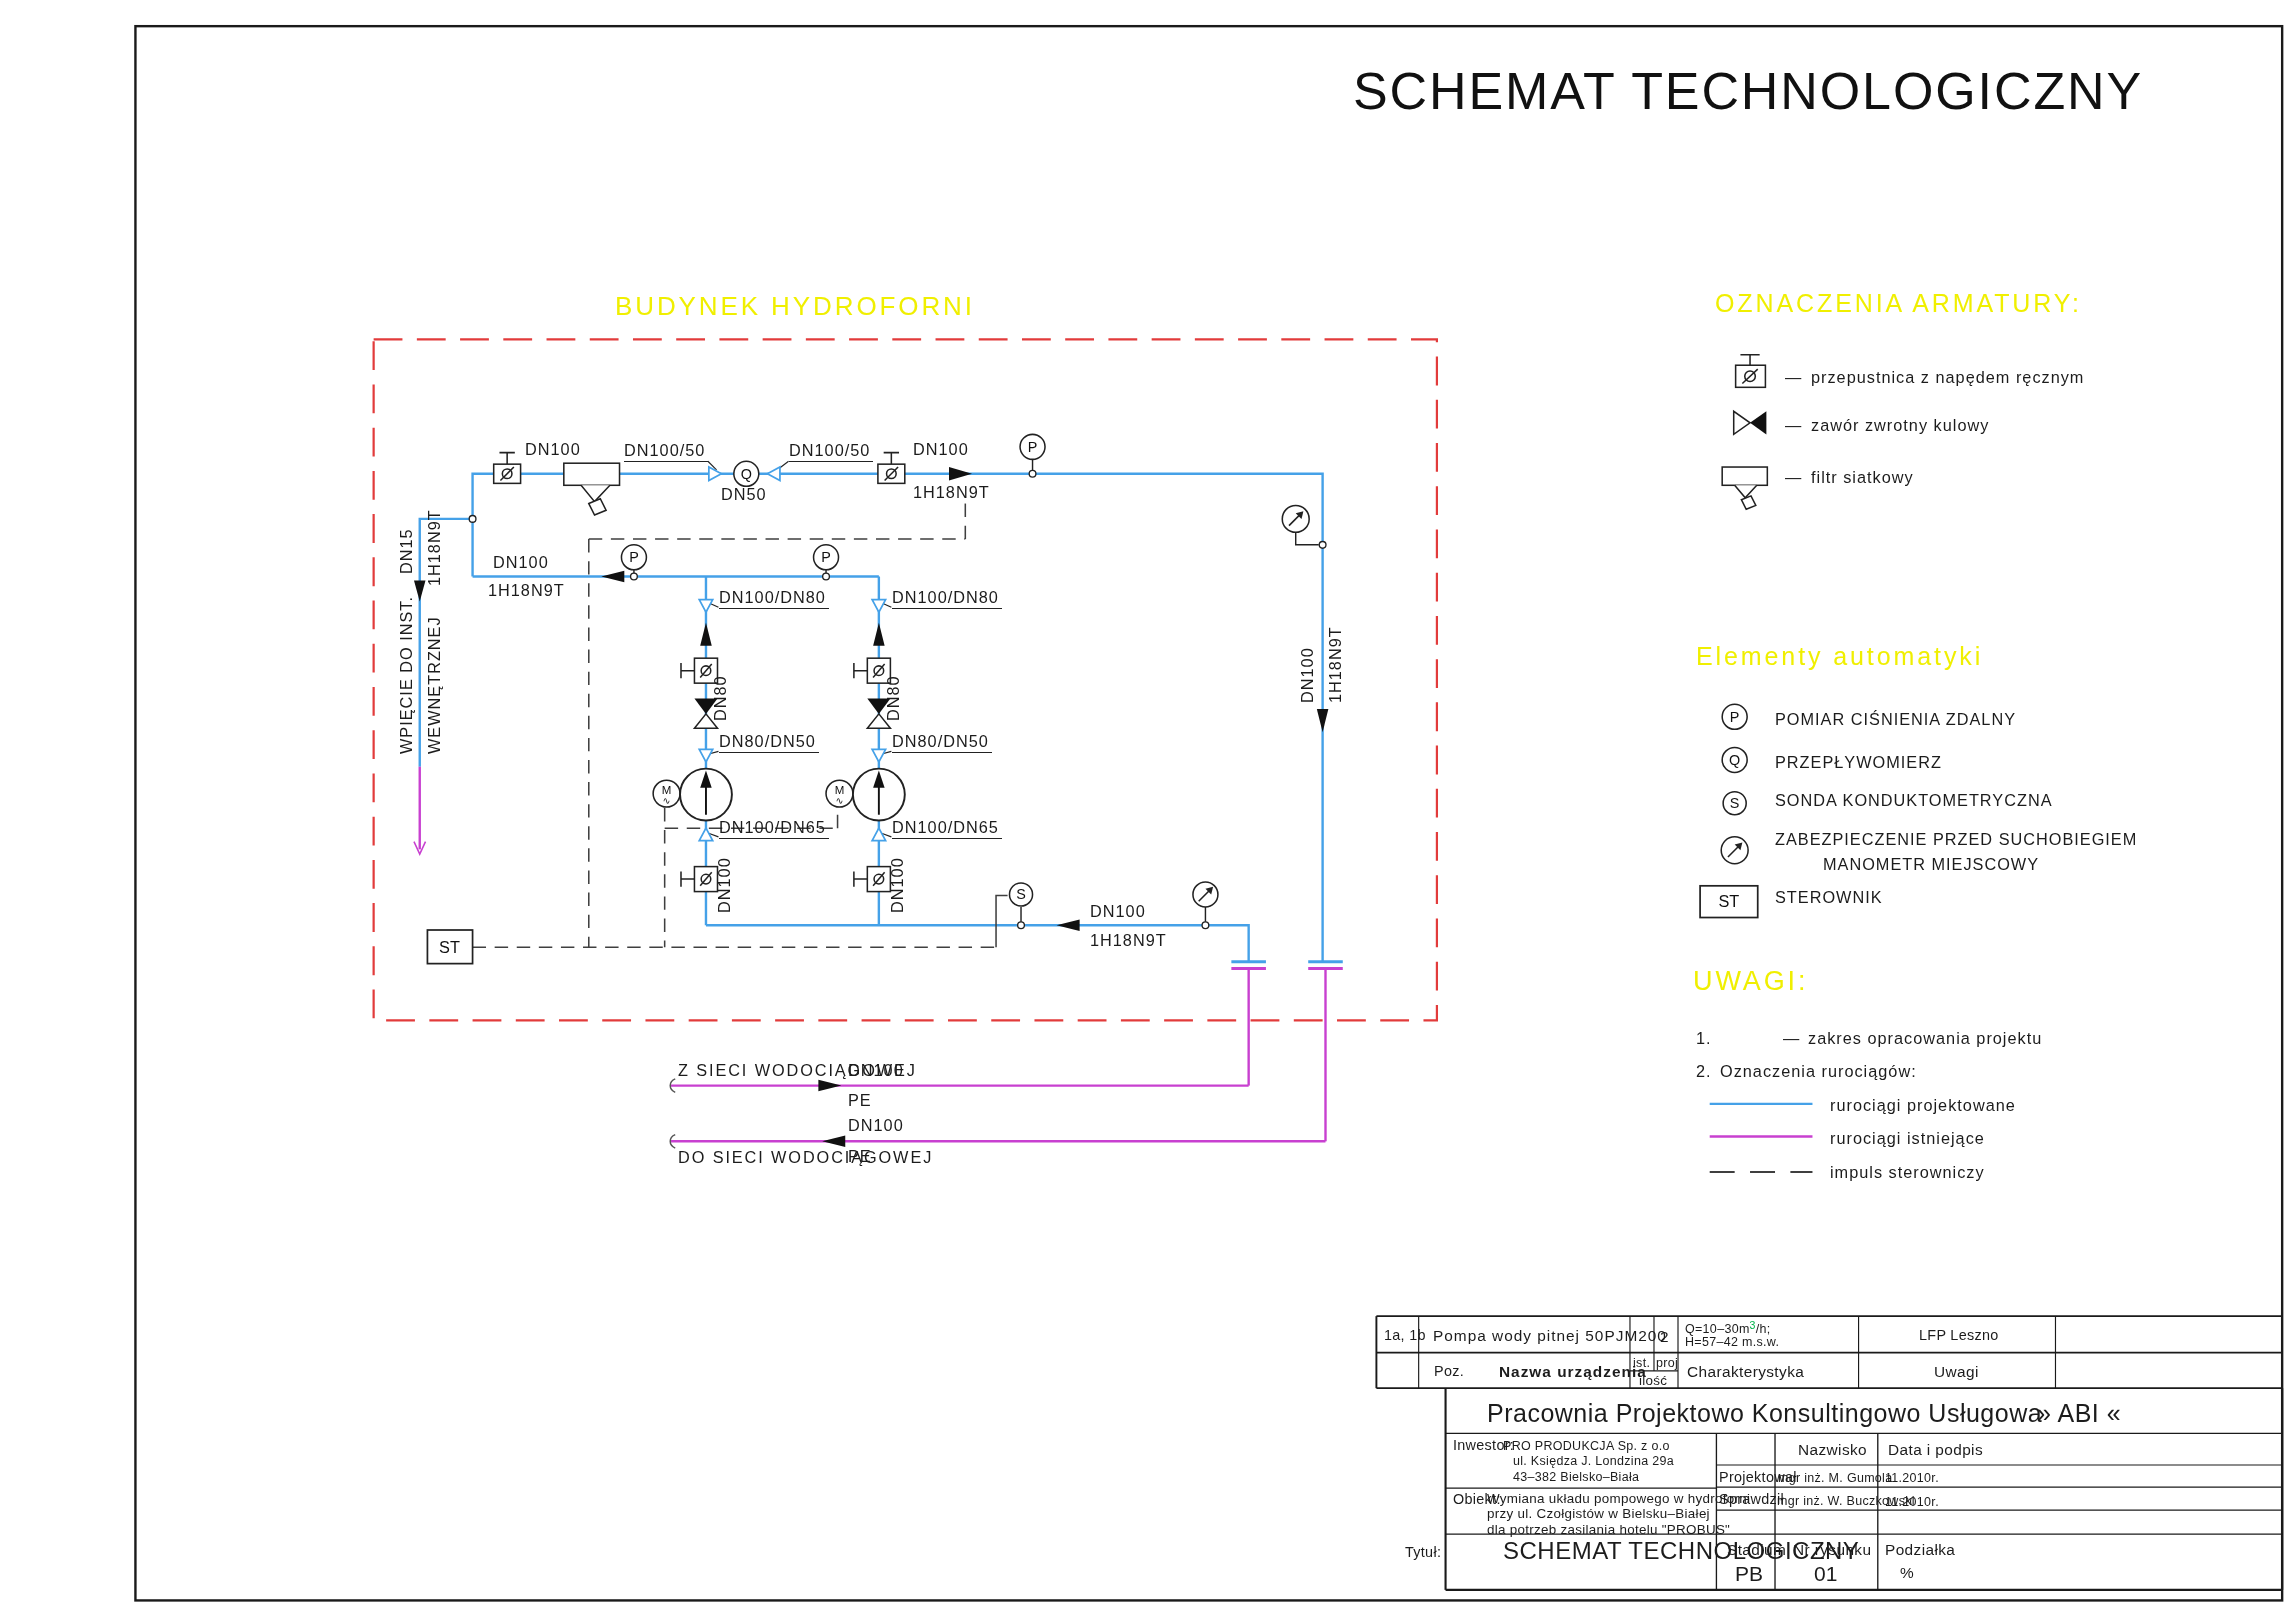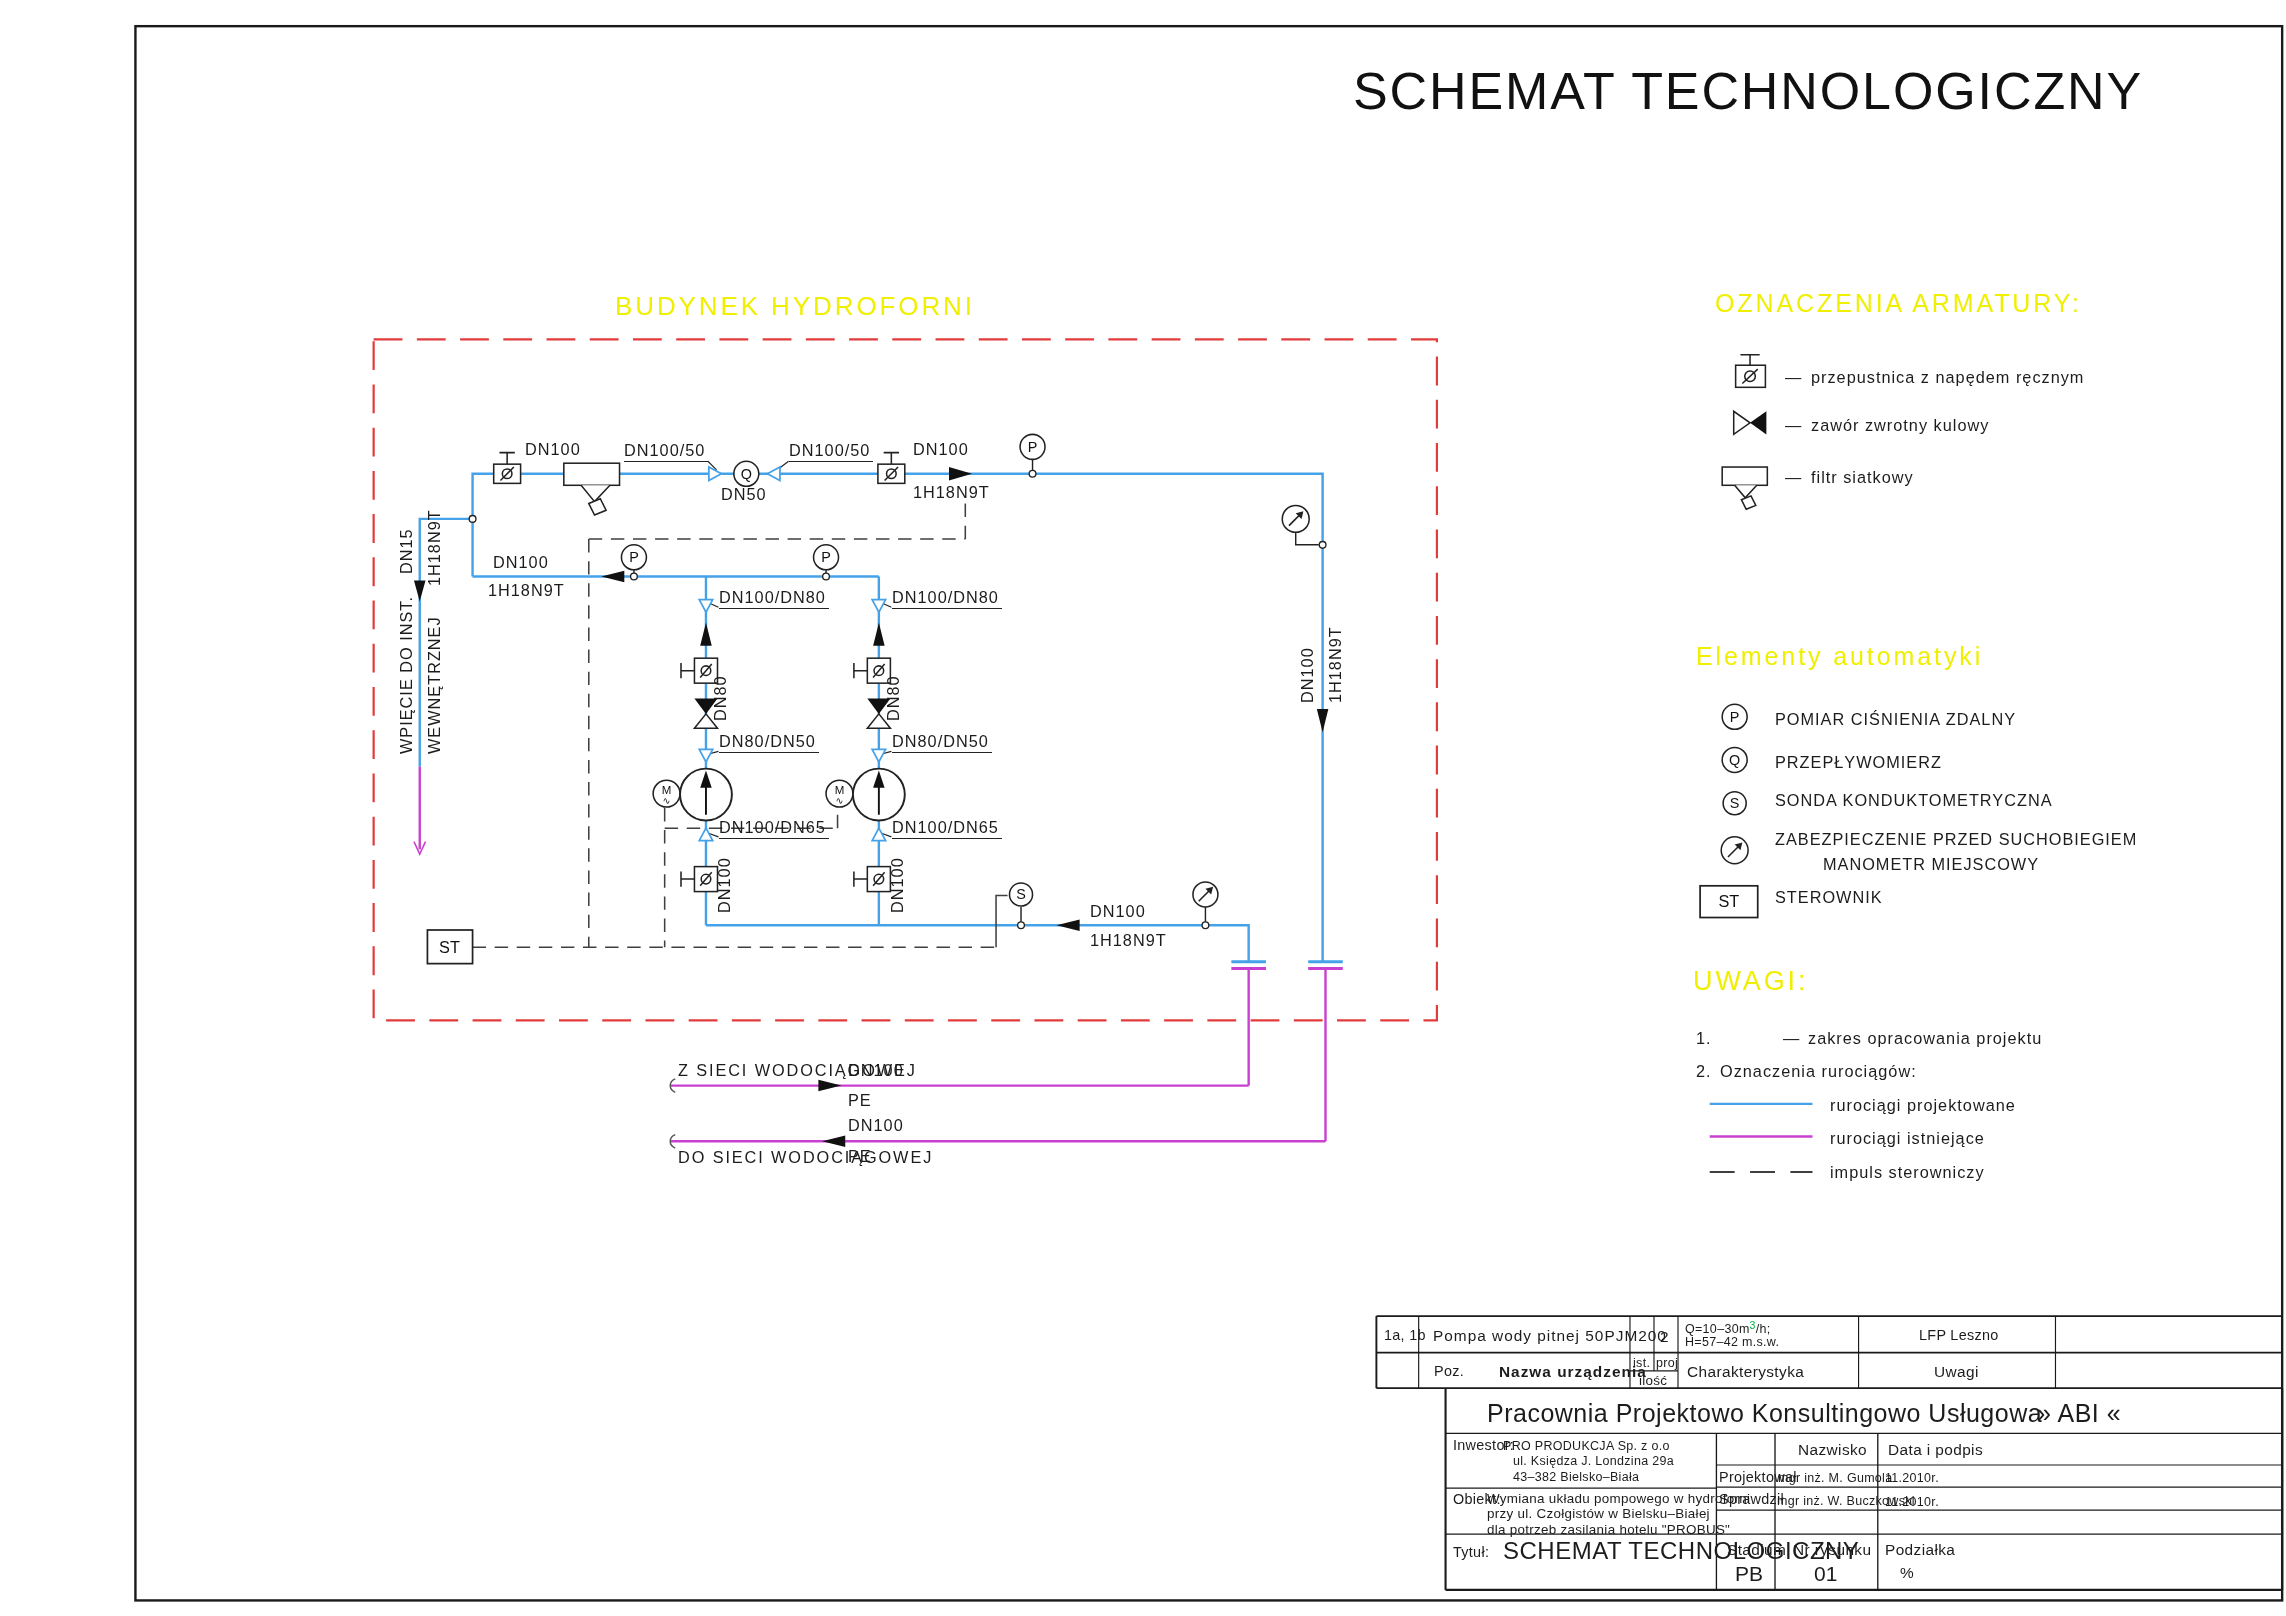--- a/index.html
+++ b/index.html
@@ -375,21 +375,21 @@
   <div class="abs small15" style="left:1453px;top:1437px;">Inwestor:</div>
   <div class="abs small13" style="left:1503px;top:1439px;">PRO PRODUKCJA Sp. z o.o</div>
   <div class="abs small13" style="left:1513px;top:1454px;">ul. Księdza J. Londzina 29a</div>
   <div class="abs small13" style="left:1513px;top:1470px;">43–382 Bielsko–Biała</div>
 
   <div class="abs small15" style="left:1453px;top:1491px;">Obiekt:</div>
   <div class="abs small14" style="left:1487px;top:1491px;">Wymiana układu pompowego w hydroforni</div>
   <div class="abs small14" style="left:1487px;top:1506px;">przy ul. Czołgistów w Bielsku–Białej</div>
   <div class="abs small14" style="left:1487px;top:1522px;">dla potrzeb zasilania hotelu "PROBUS"</div>
 
-  <div class="abs small15" style="left:1453px;top:1544px;">Tytuł:</div>
+  <div class="abs small15" style="left:1405px;top:1544px;">Tytuł:</div>
   <div class="abs t25" style="left:1503px;top:1537px;">SCHEMAT TECHNOLOGICZNY</div>
 
   <div class="abs small16" style="left:1798px;top:1441px;">Nazwisko</div>
   <div class="abs small16" style="left:1888px;top:1441px;">Data i podpis</div>
   <div class="abs small15" style="left:1719px;top:1469px;">Projektował</div>
   <div class="abs small13" style="left:1778px;top:1471px;">mgr inż. M. Gumola</div>
   <div class="abs small13" style="left:1885px;top:1471px;">11.2010r.</div>
   <div class="abs small15" style="left:1719px;top:1491px;">Sprawdził</div>
   <div class="abs small13" style="left:1777px;top:1494px;">mgr inż. W. Buczkowski</div>
   <div class="abs small13" style="left:1885px;top:1495px;">11.2010r.</div>

